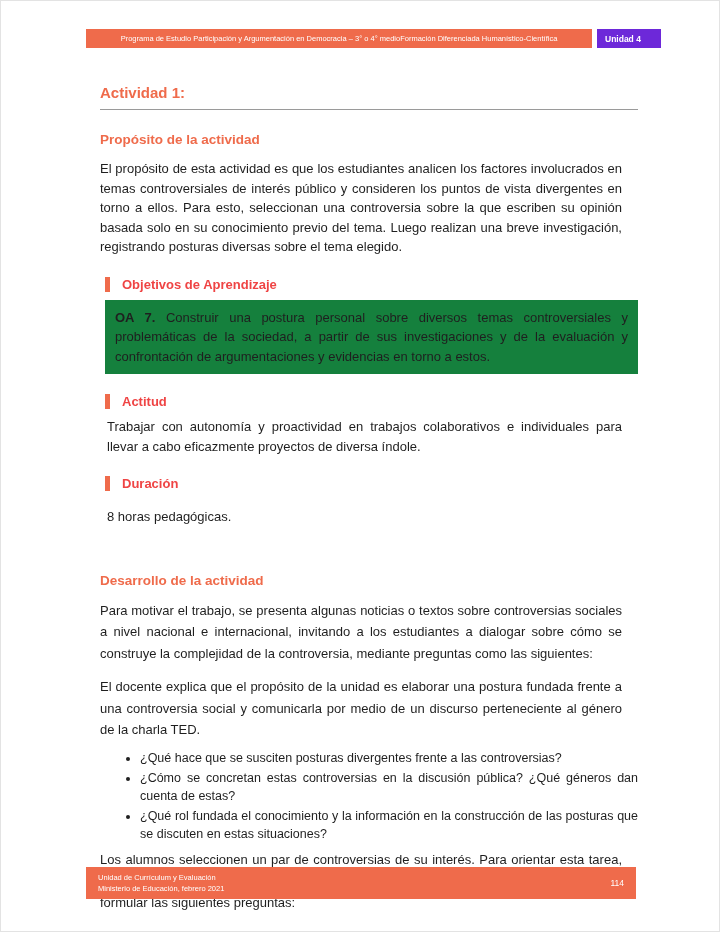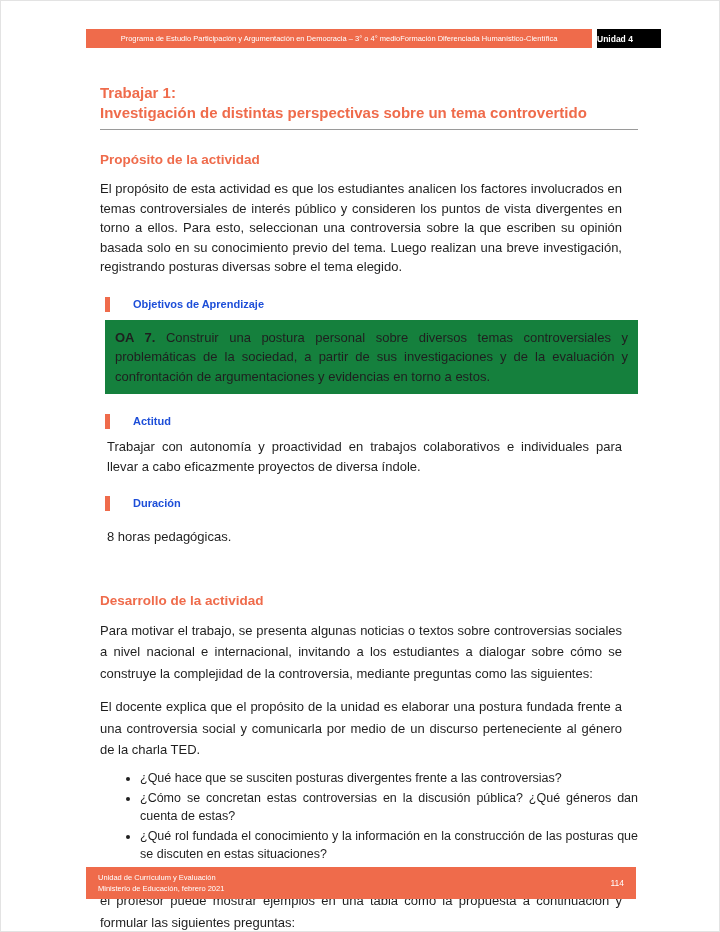--- a/index.html
+++ b/index.html
@@ -18,24 +18,24 @@
     position:absolute;top:28px;left:85px;width:575px;
     display:flex;gap:5px;align-items:stretch;
   }
   .topbar-main{
     flex:1;background:#EF6B4B;color:#fff;
     font-size:7.5px;line-height:11px;
     padding:4px 10px;box-sizing:border-box;
     display:flex;flex-direction:row;justify-content:center;
   }
   .topbar-badge{
-    width:64px;background:#000000;color:#fff;
+    width:64px;background:#6d28d9;color:#fff;
     font-size:8.5px;font-weight:bold;
     display:flex;align-items:center;
-    padding-left:0;box-sizing:border-box;
+    padding-left:8px;box-sizing:border-box;
   }
   
   .bottombar{
     position:absolute;left:85px;bottom:32px;width:550px;height:32px;
     background:#EF6B4B;color:#fff;
     display:flex;justify-content:space-between;align-items:center;
     padding:0 12px;box-sizing:border-box;
     font-size:7.5px;line-height:11px;
   }
   .page-number{font-size:8.5px;}
@@ -50,22 +50,22 @@
   .title-rule{
     border:none;border-top:1px solid #9a9a9a;margin:6px 0 0 0;
   }
   .section-heading{
     margin:22px 0 0 0;color:#EF6B4B;font-size:13.5px;font-weight:bold;
   }
   .body-text{
     margin:12px 16px 0 0;font-size:13px;line-height:19.5px;text-align:justify;
   }
   .sub-heading{
-    margin:20px 0 0 5px;color:#1d4ed8;font-size:11px;font-weight:bold;
-    border-left:5px solid #EF6B4B;padding-left:23px;line-height:15px;
+    margin:20px 0 0 5px;color:#ef4444;font-size:13px;font-weight:bold;
+    border-left:5px solid #EF6B4B;padding-left:12px;line-height:15px;
   }
   .oa-box{
     margin:8px 0 0 5px;background:#15803d;
     padding:8px 10px;box-sizing:border-box;
   }
   .oa-box p{margin:0;}
   .indent-sm{margin-left:7px;}
   .gap-lg{margin-top:46px;}
   .bullets{
     margin:8px 0 0 0;padding-left:40px;
@@ -83,22 +83,21 @@
     <div class="topbar-main">
       <div>Programa de Estudio Participación y Argumentación en Democracia – 3° o 4° medio</div>
       <div>Formación Diferenciada Humanístico-Científica</div>
     </div>
     <div class="topbar-badge">Unidad 4</div>
   </header>
 
   <main class="content">
 
     <h1 class="title">
-      <span>Trabajar 1:</span><br>
-      <span>Investigación de distintas perspectivas sobre un tema controvertido</span>
+      <span>Actividad 1:</span><br>
     </h1>
     <hr class="title-rule">
 
     <h2 class="section-heading">Propósito de la actividad</h2>
     <p class="body-text">El propósito de esta actividad es que los estudiantes analicen los factores involucrados en temas controversiales de interés público y consideren los puntos de vista divergentes en torno a ellos. Para esto, seleccionan una controversia sobre la que escriben su opinión basada solo en su conocimiento previo del tema. Luego realizan una breve investigación, registrando posturas diversas sobre el tema elegido.</p>
 
     <h3 class="sub-heading">Objetivos de Aprendizaje</h3>
     <div class="oa-box">
       <p class="body-text"><strong>OA 7.</strong><span> Construir una postura personal sobre diversos temas controversiales y problemáticas de la sociedad, a partir de sus investigaciones y de la evaluación y confrontación de argumentaciones y evidencias en torno a estos.</span></p>
     </div>

